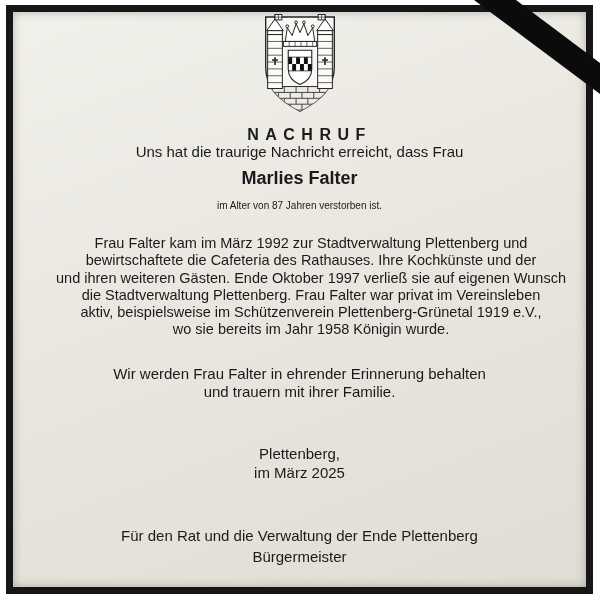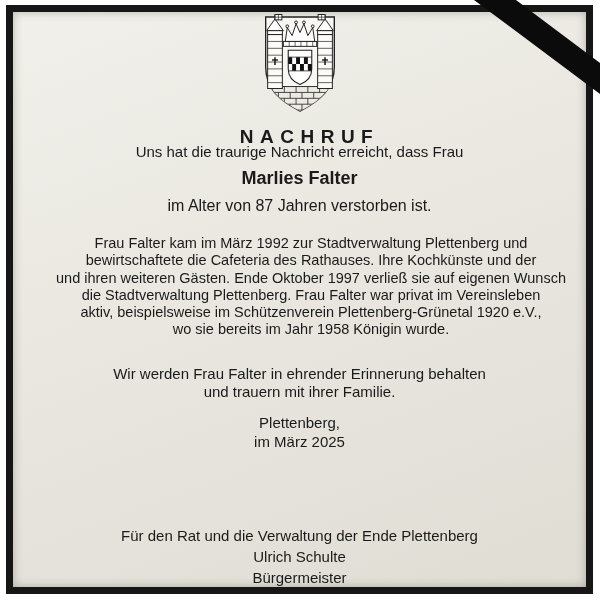--- a/index.html
+++ b/index.html
@@ -13,30 +13,30 @@
     position: absolute; inset: 5px 7px 6px 6px;
     border: 7px solid #161616;
     background: linear-gradient(160deg, #f1f0ea 0%, #e8e5de 55%, #e0ddd5 100%);
     box-shadow: inset 0 0 10px rgba(60,55,45,0.32);
   }
   .content { position: absolute; inset: 0; text-align: center; }
   .block { position: absolute; left: 0; right: 0; text-align: center; }
   .crest-wrap { top: 2px; }
   .crest-wrap svg { display: inline-block; }
   .title {
-    top: 102px; font-size: 19px; font-weight: bold;
+    top: 102px; font-size: 16px; font-weight: bold;
     letter-spacing: 6.5px; padding-left: 20px; line-height: 20px;
   }
   .intro  { top: 130px; font-size: 15px; line-height: 19px; }
   .name   { top: 156px; font-size: 18px; font-weight: bold; line-height: 20px; }
-  .age    { top: 184px; font-size: 16px; line-height: 19px; }
+  .age    { top: 184px; font-size: 10px; line-height: 19px; }
   .bodytext { top: 223px; font-size: 14.5px; line-height: 17.3px; margin-left: 23px; }
   .bodytext div, .closing div, .placedate div, .signature div { white-space: nowrap; }
   .closing   { top: 353px; font-size: 15px; line-height: 17.5px; }
-  .placedate { top: 401px; font-size: 15px; line-height: 19px; }
+  .placedate { top: 432px; font-size: 15px; line-height: 19px; }
   .signature { top: 513px; font-size: 15px; line-height: 21px; }
   .ribbon-svg { position: absolute; left: 0; top: 0; pointer-events: none; }
 </style>
 </head>
 <body>
 
 <div>
   <div class="sheet">
     <div class="content">
 
@@ -112,37 +112,36 @@
 
       <div class="block name">Marlies Falter</div>
 
       <div class="block age">im Alter von 87 Jahren verstorben ist.</div>
 
       <div class="block bodytext">
         <div>Frau Falter kam im März 1992 zur Stadtverwaltung Plettenberg und</div>
         <div>bewirtschaftete die Cafeteria des Rathauses. Ihre Kochkünste und der</div>
         <div>und ihren weiteren Gästen. Ende Oktober 1997 verließ sie auf eigenen Wunsch</div>
         <div>die Stadtverwaltung Plettenberg. Frau Falter war privat im Vereinsleben</div>
-        <div>aktiv, beispielsweise im Schützenverein Plettenberg-Grünetal 1920 e.V.,</div>
+        <div>aktiv, beispielsweise im Schützenverein Plettenberg-Grünetal 1919 e.V.,</div>
         <div>wo sie bereits im Jahr 1958 Königin wurde.</div>
       </div>
 
       <div class="block closing">
         <div>Wir werden Frau Falter in ehrender Erinnerung behalten</div>
         <div>und trauern mit ihrer Familie.</div>
       </div>
 
       <div class="block placedate">
         <div>Plettenberg,</div>
         <div>im März 2025</div>
       </div>
 
       <div class="block signature">
         <div>Für den Rat und die Verwaltung der Ende Plettenberg</div>
-        <div>Ulrich Schulte</div>
         <div>Bürgermeister</div>
       </div>
 
     </div>
   </div>
 
   <svg class="ribbon-svg" width="600" height="600" viewBox="0 0 600 600" aria-hidden="true">
     <polygon points="474,0 516,0 600,63 600,94" fill="#0b0b0b"></polygon>
   </svg>
 </div>

